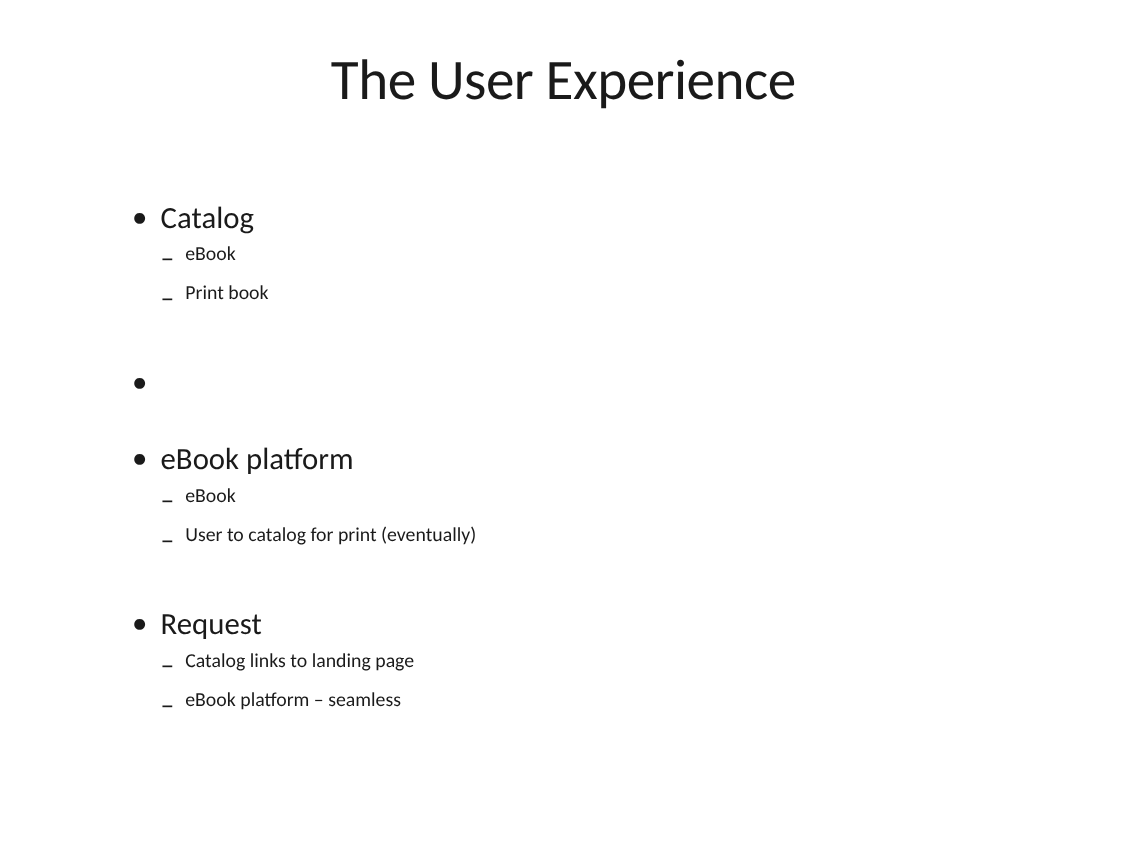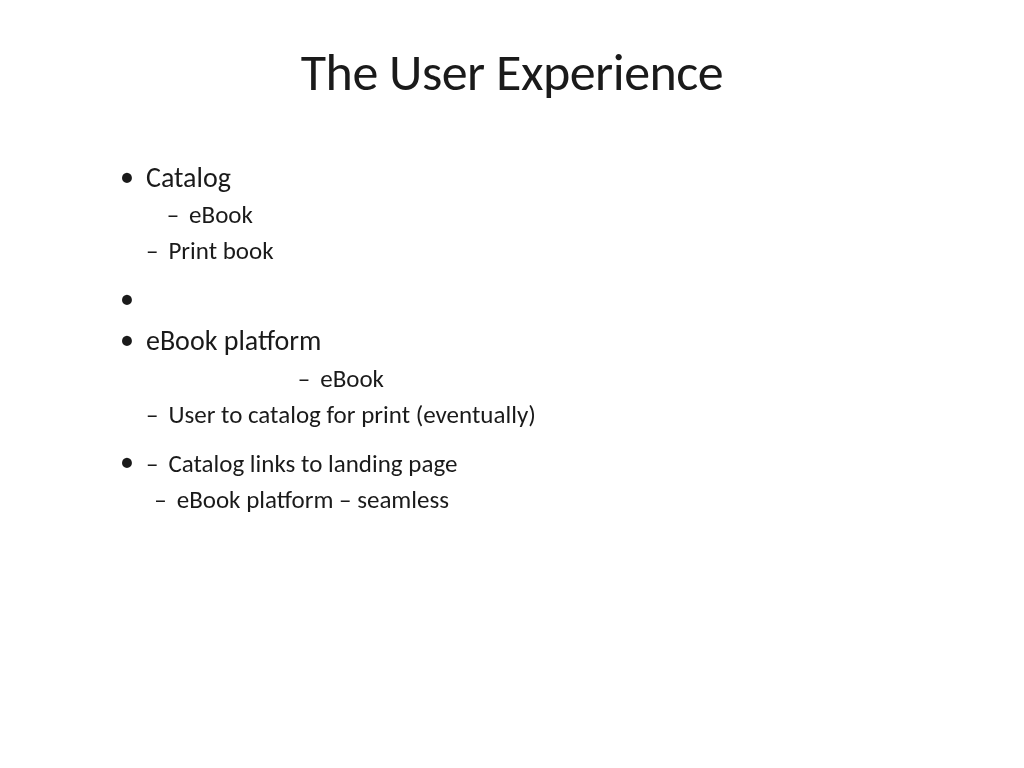--- a/index.html
+++ b/index.html
@@ -19,21 +19,21 @@
       align-items: center;
       justify-content: flex-start;
       padding: 40px 80px 40px 80px;
     }
 
     .slide-title {
       font-size: 52px;
       font-weight: 400;
       color: #1a1a1a;
       text-align: center;
-      margin-bottom: 56px;
+      margin-bottom: 40px;
       width: 100%;
       letter-spacing: -0.5px;
     }
 
     .content {
       width: 100%;
       padding-left: 40px;
     }
 
     ul.main-list {
@@ -42,20 +42,21 @@
       margin: 0;
     }
 
     ul.main-list > li {
       font-size: 28px;
       color: #1a1a1a;
       margin-bottom: 8px;
       display: flex;
       align-items: flex-start;
       gap: 12px;
+      margin-top: 36px;
     }
 
     ul.main-list > li::before {
       content: '•';
       font-size: 28px;
       line-height: 1.2;
       flex-shrink: 0;
     }
 
     ul.main-list > li .bullet-content {
@@ -69,28 +70,27 @@
       color: #1a1a1a;
     }
 
     ul.sub-list {
       list-style: none;
       padding: 0;
       margin: 2px 0 4px 0;
     }
 
     ul.sub-list > li {
-      font-size: 25px;
+      font-size: 18px;
       color: #1a1a1a;
       display: flex;
       align-items: flex-start;
       gap: 10px;
       line-height: 1.35;
       margin-bottom: 2px;
-      justify-content: center;
     }
 
     ul.sub-list > li::before {
       content: '–';
       font-size: 25px;
       line-height: 1.35;
       flex-shrink: 0;
     }
   </style>
 </head>
@@ -129,20 +129,21 @@
           </li>
           <li>
             <span>User to catalog for print (eventually)</span>
           </li>
         </ul>
       </div>
     </li>
 
     <li>
       <div class="bullet-content">
+        <span class="bullet-label">Request</span>
         <ul class="sub-list">
           <li>
             <span>Catalog links to landing page</span>
           </li>
           <li>
             <span>eBook platform – seamless</span>
           </li>
         </ul>
       </div>
     </li>

